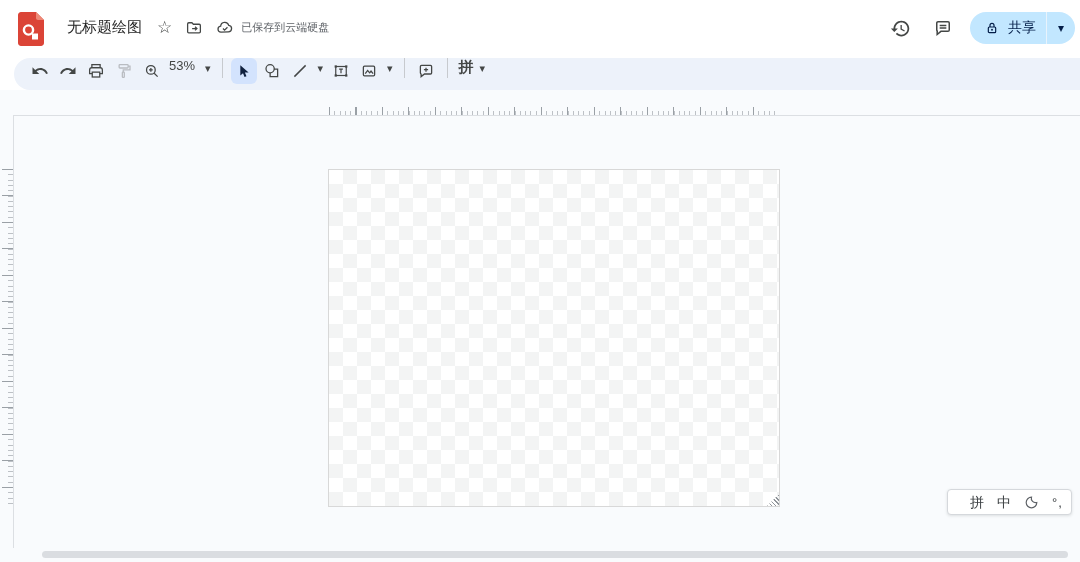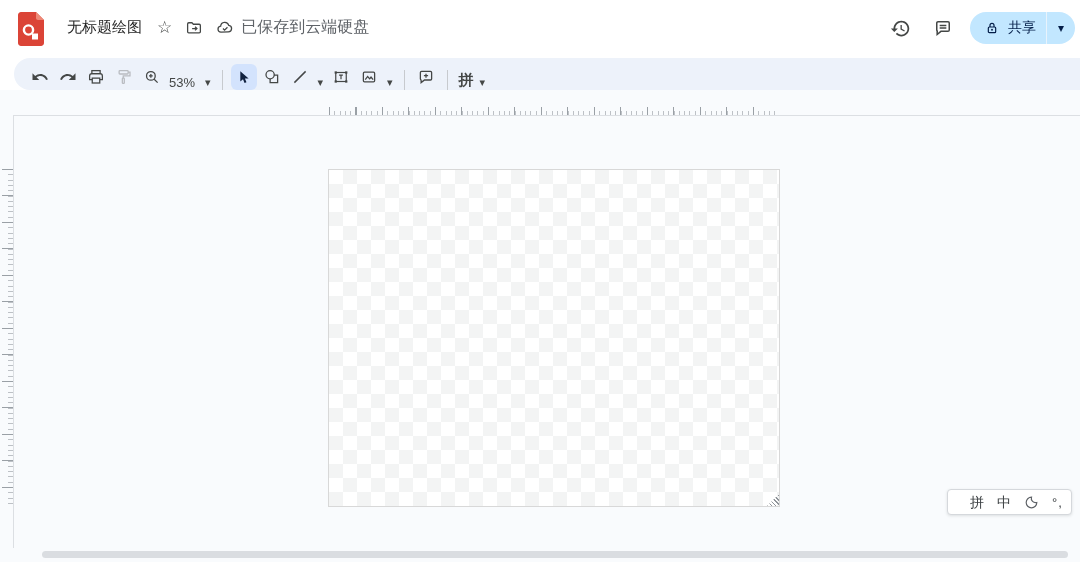--- a/index.html
+++ b/index.html
@@ -12,39 +12,39 @@
   .stage { position:absolute; inset:0; width:1080px; height:562px; }
 
   
   .header { position:absolute; left:0; top:0; width:1080px; height:58px; background:#fff; }
   .logo { position:absolute; left:18px; top:12px; width:26px; height:34px; }
   .title-block { position:absolute; left:56px; top:16px;margin-left:11px; }
   .title-row { display:flex; align-items:center; height:23px; }
   .doc-title { font-size:15px; color:#1f1f1f; white-space:nowrap; }
   .star-glyph { font-size:17px; color:#444746; margin-left:15px; line-height:1; cursor:pointer; }
   .title-icon-btn { margin-left:13px; width:18px; height:18px; display:flex; align-items:center; justify-content:center; cursor:pointer; }
-  .saved-status { margin-left:7px; font-size:16px; color:#5f6368; white-space:nowrap; }
+  .saved-status { margin-left:7px; font-size:11px; color:#5f6368; white-space:nowrap; }
   .menu-row { display:flex; margin-top:2px; margin-left:-8px; }
   .menu-item { font-size:14px; color:#1f1f1f; padding:2px 8px; border-radius:4px; cursor:pointer; white-space:nowrap; }
 
   .header-right { position:absolute; right:5px; top:12px; height:32px; display:flex; align-items:center; gap:11px; }
   .hdr-icon-btn { width:32px; height:32px; display:flex; align-items:center; justify-content:center; border-radius:50%; cursor:pointer; }
   .share-pill { height:32px; background:#c2e7ff; border-radius:16px; display:flex; align-items:center; overflow:hidden; cursor:pointer; }
   .share-main { display:flex; align-items:center; gap:8px; padding:0 10px 0 14px; height:100%; }
   .share-label { font-size:14px; color:#041e49; white-space:nowrap; }
   .share-divider { width:1px; height:32px; background:#e8f3fc; }
   .share-arrow-box { width:28px; height:100%; display:flex; align-items:center; justify-content:center; }
   .arrow-glyph { font-size:11px; color:#444746; line-height:1; }
   .share-arrow-box .arrow-glyph { color:#041e49; font-size:12px; }
 
   
   .toolbar {
     position:absolute; left:14px; top:58px; right:0; height:32px;
     background:#edf2fa; border-radius:16px 0 0 16px;
-    display:flex; align-items:flex-end; padding-left:12px;
+    display:flex; align-items:flex-start; padding-left:12px;
   }
   .tb-btn { width:26px; height:26px; margin:0 1px; display:flex; align-items:center; justify-content:center; border-radius:6px; cursor:pointer; }
   .tb-btn.active { background:#d3e3fd; }
   .tb-btn.disabled { cursor:default; }
   .tb-sep { width:1px; height:20px; background:#c7cace; margin:0 7px; }
   .zoom-value { font-size:13px; color:#444746; margin:0 4px 0 3px; min-width:28px; cursor:pointer; }
   .tb-arrow { padding:0 4px; cursor:pointer; }
   .input-tools-label { font-size:15px; font-weight:bold; color:#444746; margin:0 2px 0 4px; cursor:pointer; }
 
   

